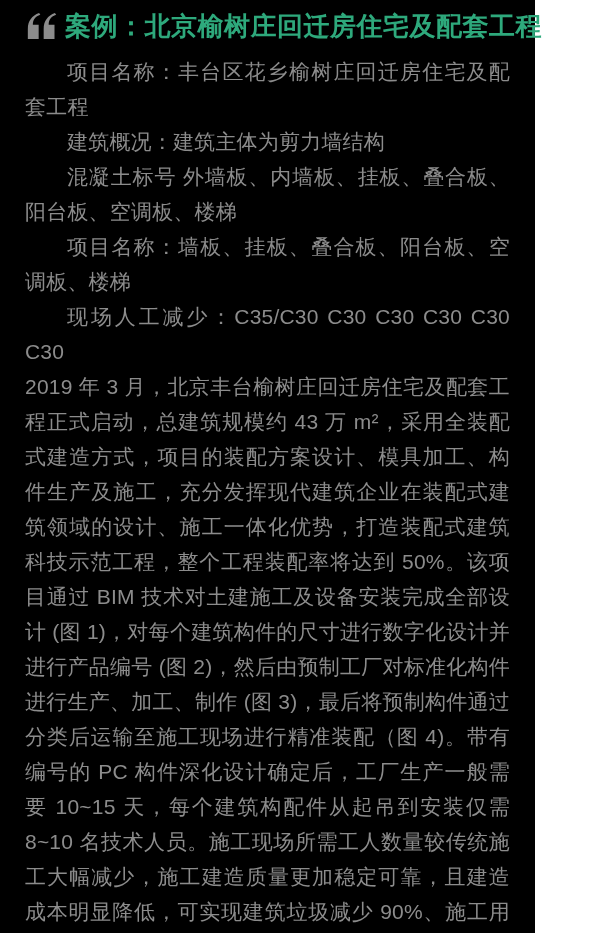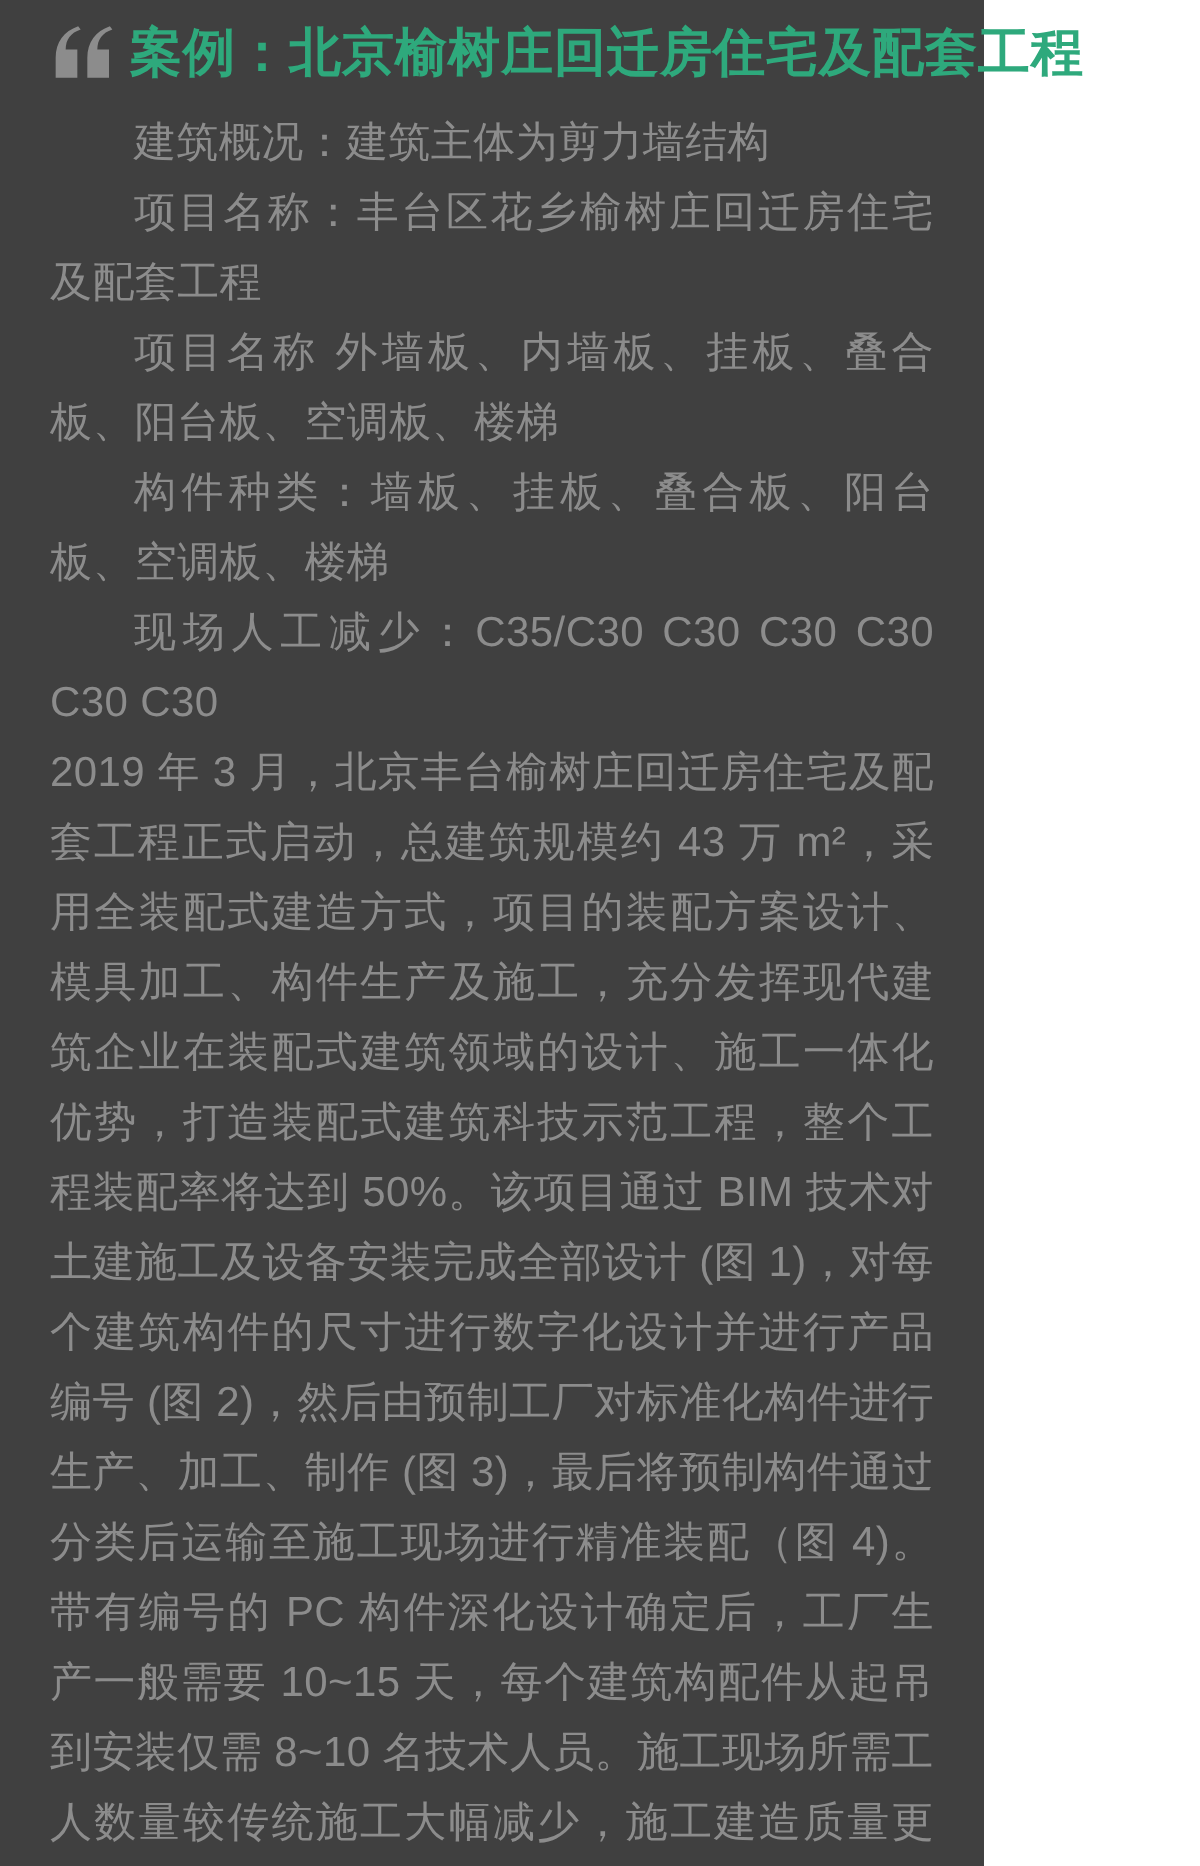--- a/index.html
+++ b/index.html
@@ -9,24 +9,24 @@
   }
   body {
     width: 600px;
     height: 933px;
     overflow: hidden;
     font-family: "Liberation Sans", "DejaVu Sans", sans-serif;
     -webkit-font-smoothing: antialiased;
   }
   .page {
     box-sizing: border-box;
-    width: 492px;
+    width: 535px;
     height: 933px;
     padding: 6px 25px 10px 25px;
-    background: #404040;
+    background: #000000;
   }
   .header {
     display: flex;
     align-items: flex-start;
     gap: 8px;
     margin: 2px 0 10px 2px;
   }
   .quote-icon {
     flex: 0 0 auto;
     width: 30px;
@@ -71,21 +71,21 @@
     <span class="quote-icon">
       <svg viewBox="0 0 36 32" xmlns="http://www.w3.org/2000/svg" aria-hidden="true">
         <path fill="#8c8c8c" d="M14.5 0.5 C6 3.5 1 10 1 19.5 L1 31.5 L14 31.5 L14 14.5 L7 14.5 C7 8.5 10 4.5 16 2.5 Z"></path>
         <path fill="#8c8c8c" d="M33.5 0.5 C25 3.5 20 10 20 19.5 L20 31.5 L33 31.5 L33 14.5 L26 14.5 C26 8.5 29 4.5 35 2.5 Z"></path>
       </svg>
     </span>
     <span class="title">案例：北京榆树庄回迁房住宅及配套工程</span>
   </div>
 
   <div class="content">
+    <p class="info-line">项目名称：丰台区花乡榆树庄回迁房住宅及配套工程</p>
     <p class="info-line">建筑概况：建筑主体为剪力墙结构</p>
-    <p class="info-line">项目名称：丰台区花乡榆树庄回迁房住宅及配套工程</p>
-    <p class="info-line">项目名称 外墙板、内墙板、挂板、叠合板、阳台板、空调板、楼梯</p>
-    <p class="info-line">构件种类：墙板、挂板、叠合板、阳台板、空调板、楼梯</p>
+    <p class="info-line">混凝土标号 外墙板、内墙板、挂板、叠合板、阳台板、空调板、楼梯</p>
+    <p class="info-line">项目名称：墙板、挂板、叠合板、阳台板、空调板、楼梯</p>
     <p class="info-line">现场人工减少：C35/C30 C30 C30 C30 C30 C30</p>
     <p class="main-para">2019 年 3 月，北京丰台榆树庄回迁房住宅及配套工程正式启动，总建筑规模约 43 万 m²，采用全装配式建造方式，项目的装配方案设计、模具加工、构件生产及施工，充分发挥现代建筑企业在装配式建筑领域的设计、施工一体化优势，打造装配式建筑科技示范工程，整个工程装配率将达到 50%。该项目通过 BIM 技术对土建施工及设备安装完成全部设计 (图 1)，对每个建筑构件的尺寸进行数字化设计并进行产品编号 (图 2)，然后由预制工厂对标准化构件进行生产、加工、制作 (图 3)，最后将预制构件通过分类后运输至施工现场进行精准装配（图 4)。带有编号的 PC 构件深化设计确定后，工厂生产一般需要 10~15 天，每个建筑构配件从起吊到安装仅需 8~10 名技术人员。施工现场所需工人数量较传统施工大幅减少，施工建造质量更加稳定可靠，且建造成本明显降低，可实现建筑垃圾减少 90%、施工用水节约 80%、周转材料节省 70%、现场人工减少 50%、施工工期缩减 40%。通过形成以标准部品（叠合板、楼梯、预制板等）为基础的专业化、模块化、信息化的生产体系，基于建筑市场和建筑产业发展的双重需求，未来装配式建筑建造技术将会广受关注和认可。</p>
   </div>
 
 </div>
 
 </body></html>

